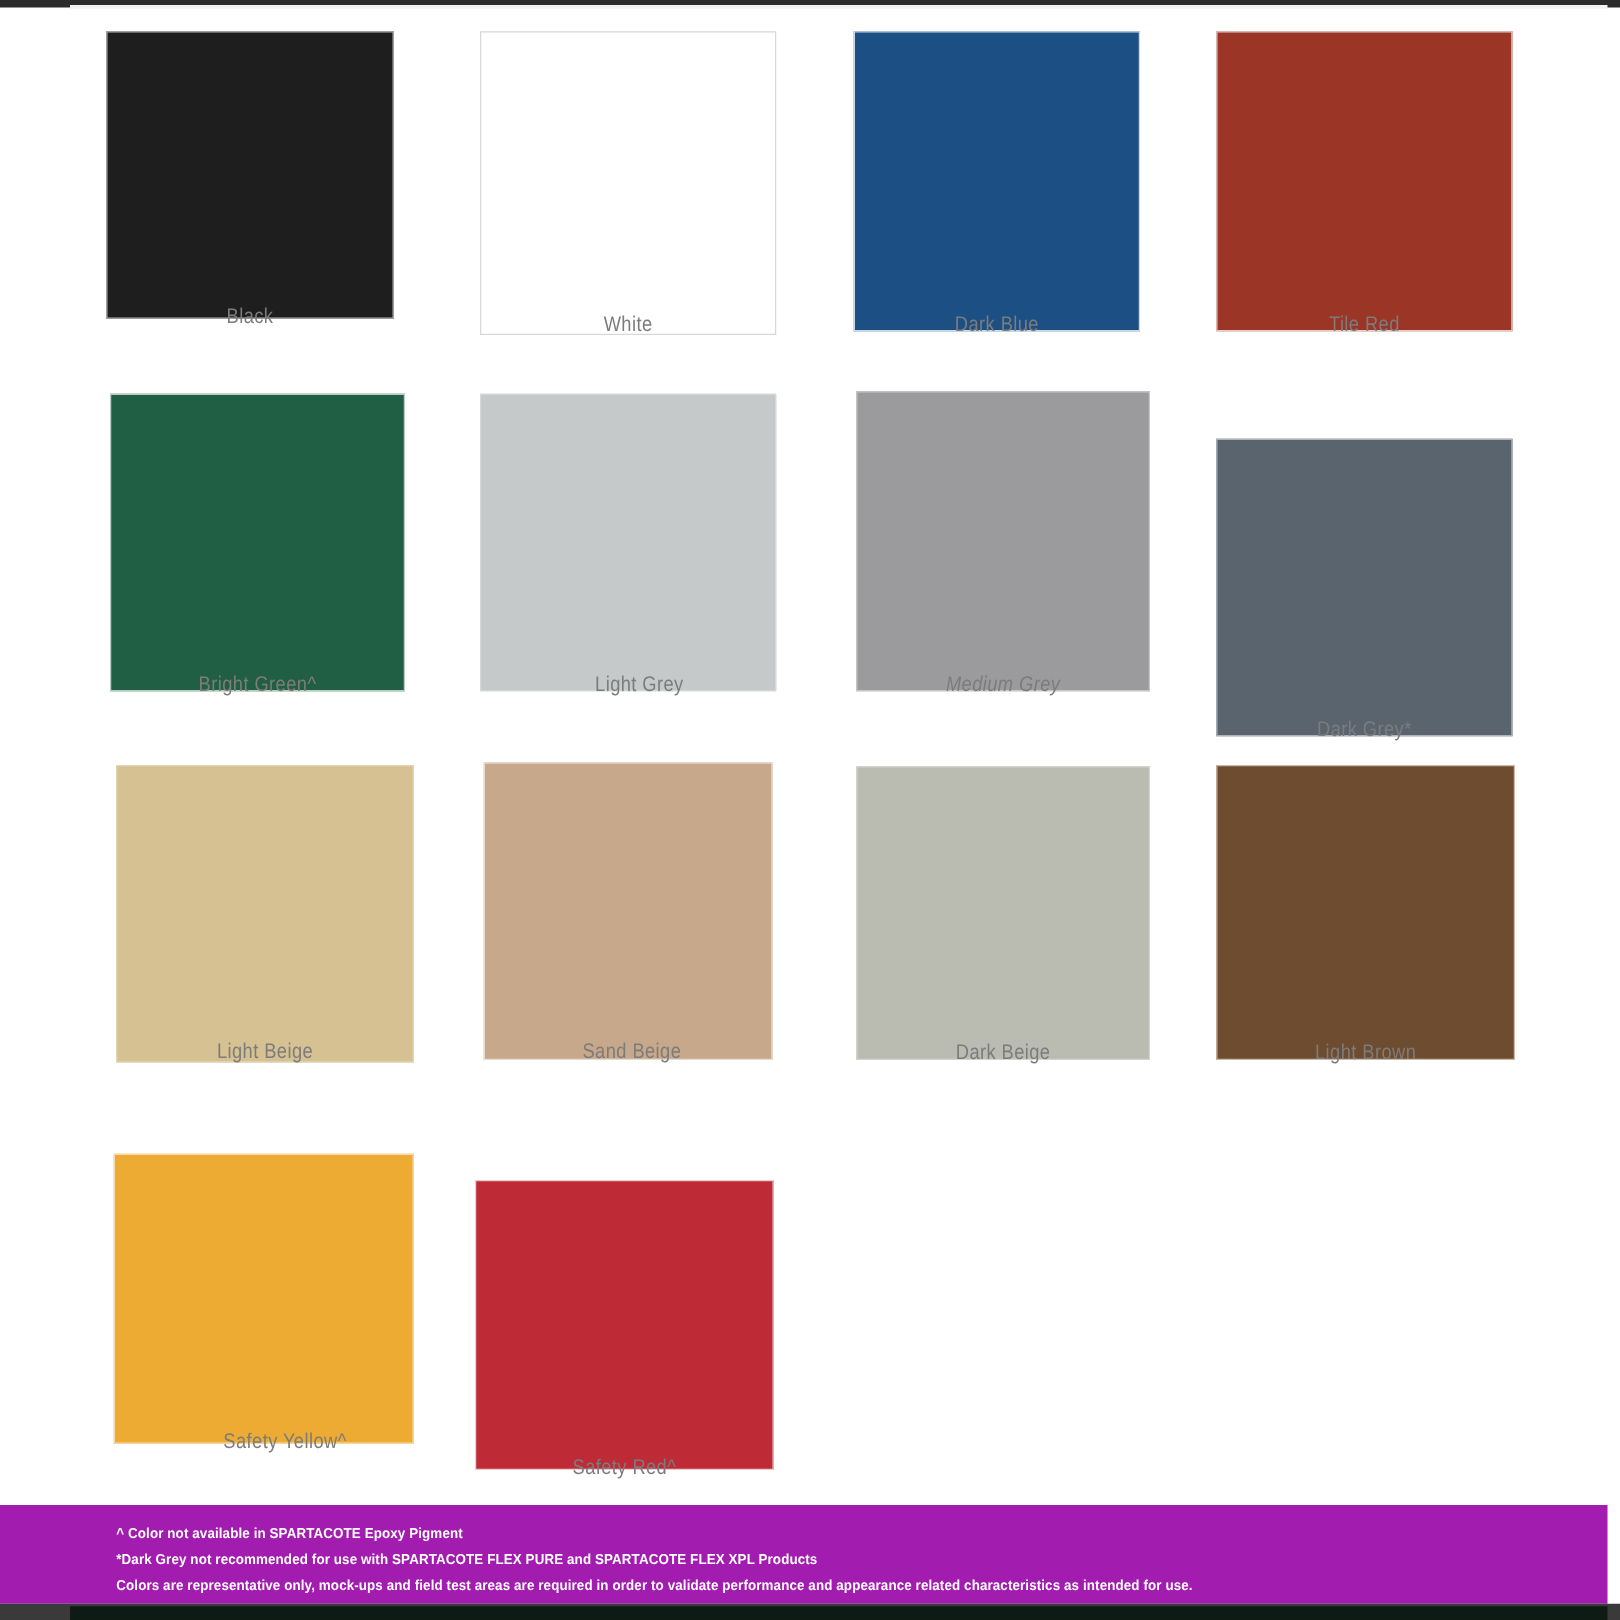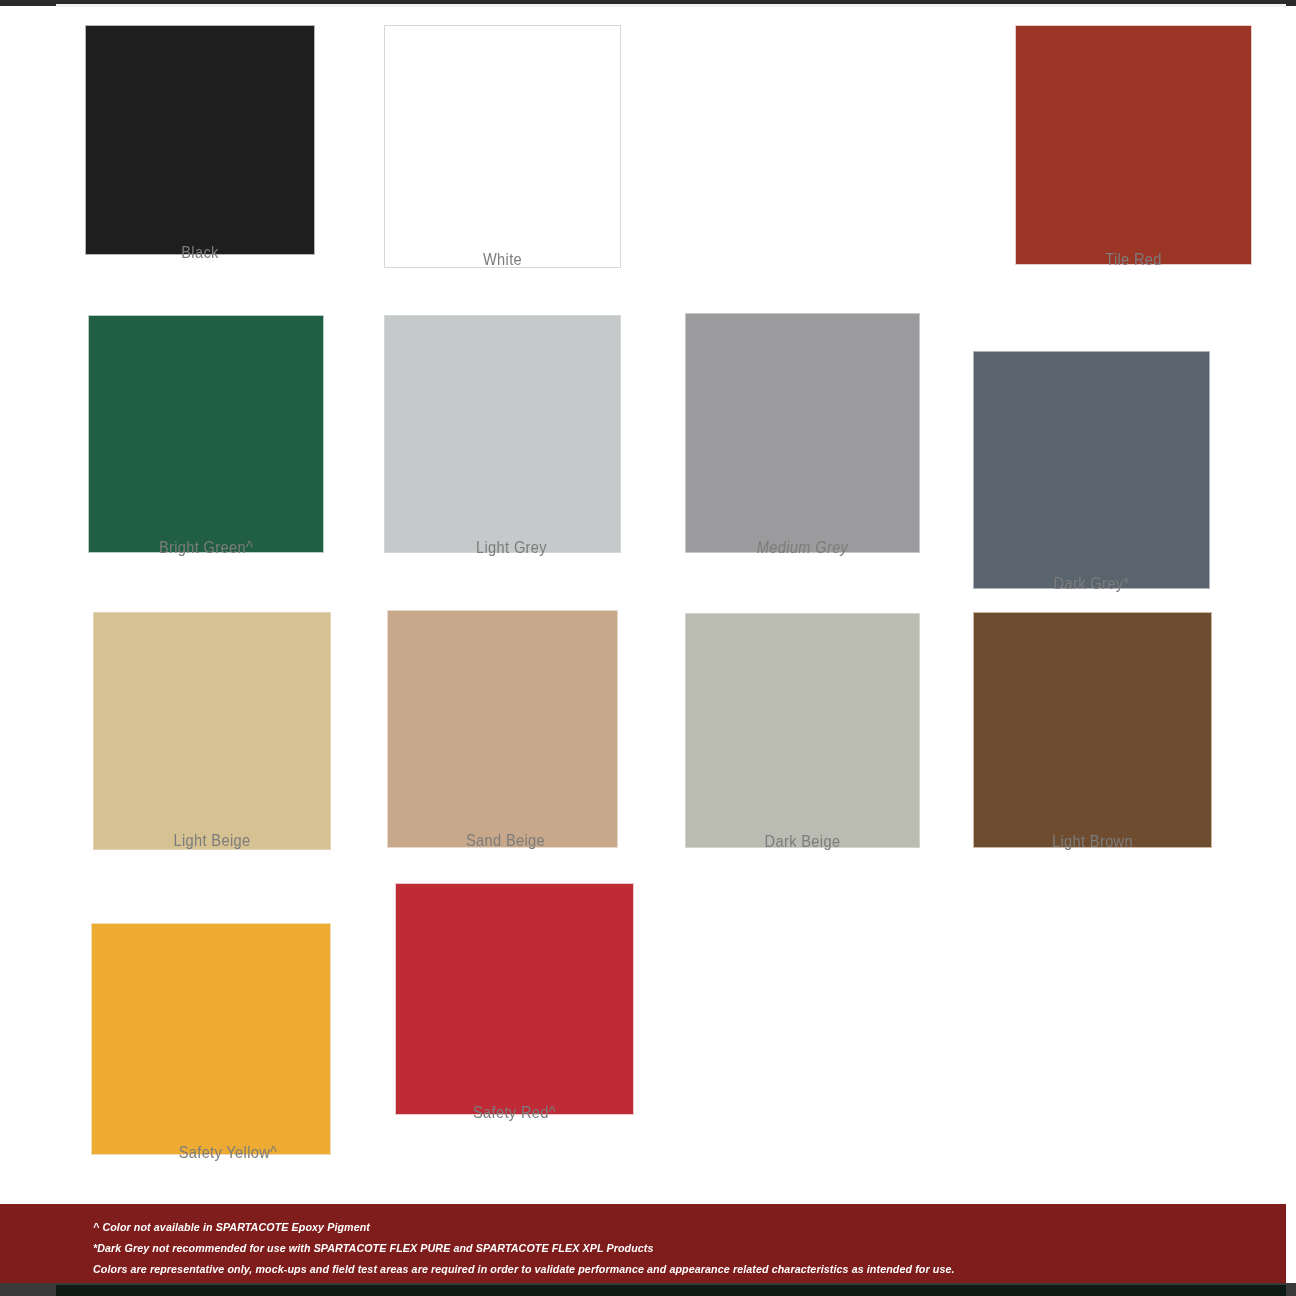--- a/index.html
+++ b/index.html
@@ -121,21 +121,25 @@
 
   <div class="swatch-grid" id="swatch-grid">
       <div class="swatch-cell" style="left: 85px; top: 25px; width: 230px; height: 248px;">
         <div class="swatch-chip" style="width: 230px; height: 230px; background: rgb(31, 30, 30); border: 1px solid rgb(181, 181, 181); box-sizing: border-box;"></div>
         <div class="swatch-label" style="top: 218px;">Black</div>
       </div>
       <div class="swatch-cell" style="left: 384px; top: 25px; width: 237px; height: 255px;">
         <div class="swatch-chip" style="width: 237px; height: 243px; background: rgb(255, 255, 255); border: 1px solid rgb(216, 216, 216); box-sizing: border-box;"></div>
         <div class="swatch-label" style="top: 225px;">White</div>
       </div>
-      <div class="swatch-cell" style="left: 973px; top: 25px; width: 237px; height: 255px; margin-left: 42px;">
+      <div class="swatch-cell" style="left: 683px; top: 25px; width: 229px; height: 255px;">
+        <div class="swatch-chip" style="width: 229px; height: 240px; background: rgb(28, 79, 132); border: 1px solid rgb(201, 216, 230); box-sizing: border-box;"></div>
+        <div class="swatch-label" style="top: 225px;">Dark Blue</div>
+      </div>
+      <div class="swatch-cell" style="left: 973px; top: 25px; width: 237px; height: 255px;">
         <div class="swatch-chip" style="width: 237px; height: 240px; background: rgb(155, 53, 38); border: 1px solid rgb(230, 205, 201); box-sizing: border-box;"></div>
         <div class="swatch-label" style="top: 225px;">Tile Red</div>
       </div>
       <div class="swatch-cell" style="left: 88px; top: 315px; width: 236px; height: 253px;">
         <div class="swatch-chip" style="width: 236px; height: 238px; background: rgb(32, 95, 67); border: 1px solid rgb(185, 205, 194); box-sizing: border-box;"></div>
         <div class="swatch-label" style="top: 223px;">Bright Green^</div>
       </div>
       <div class="swatch-cell" style="left: 384px; top: 315px; width: 237px; height: 253px; padding-left: 18px;">
         <div class="swatch-chip" style="width: 237px; height: 238px; background: rgb(197, 201, 202); border: 1px solid rgb(214, 216, 216); box-sizing: border-box;"></div>
         <div class="swatch-label" style="top: 223px;">Light Grey</div>
@@ -161,27 +165,27 @@
         <div class="swatch-label" style="top: 220px;">Light Brown</div>
       </div>
       <div class="swatch-cell" style="left: 685px; top: 613px; width: 235px; height: 249px;">
         <div class="swatch-chip" style="width: 235px; height: 235px; background: rgb(186, 188, 178); border: 1px solid rgb(210, 211, 205); box-sizing: border-box;"></div>
         <div class="swatch-label" style="top: 219px;">Dark Beige</div>
       </div>
       <div class="swatch-cell" style="left: 91px; top: 923px; width: 274px; height: 250px;">
         <div class="swatch-chip" style="width: 240px; height: 232px; background: rgb(238, 171, 51); border: 1px solid rgb(243, 220, 181); box-sizing: border-box;"></div>
         <div class="swatch-label" style="top: 220px;">Safety Yellow^</div>
       </div>
-      <div class="swatch-cell" style="left: 380px; top: 883px; width: 239px; height: 250px; margin-left: 15px;">
+      <div class="swatch-cell" style="left: 380px; top: 944px; width: 239px; height: 250px;">
         <div class="swatch-chip" style="width: 239px; height: 232px; background: rgb(190, 43, 54); border: 1px solid rgb(236, 202, 205); box-sizing: border-box;"></div>
         <div class="swatch-label" style="top: 220px;">Safety Red^</div>
       </div>
     </div>
 
-  <div class="footnote-banner" id="footnote-banner" style="background: #7f1d1d; font-style: italic;">
+  <div class="footnote-banner" id="footnote-banner" style="background: #a21caf;">
     <div class="footnote-line fn-0">^ Color not available in SPARTACOTE Epoxy Pigment</div>
     <div class="footnote-line fn-1">*Dark Grey not recommended for use with SPARTACOTE FLEX PURE and SPARTACOTE FLEX XPL Products</div>
     <div class="footnote-line fn-2">Colors are representative only, mock-ups and field test areas are required in order to validate performance and appearance related characteristics as intended for use.</div>
   </div>
 
   <div class="edge-strip-bottom"></div>
   <div class="edge-strip-bottom-inner"></div>
 
 </div>
 

